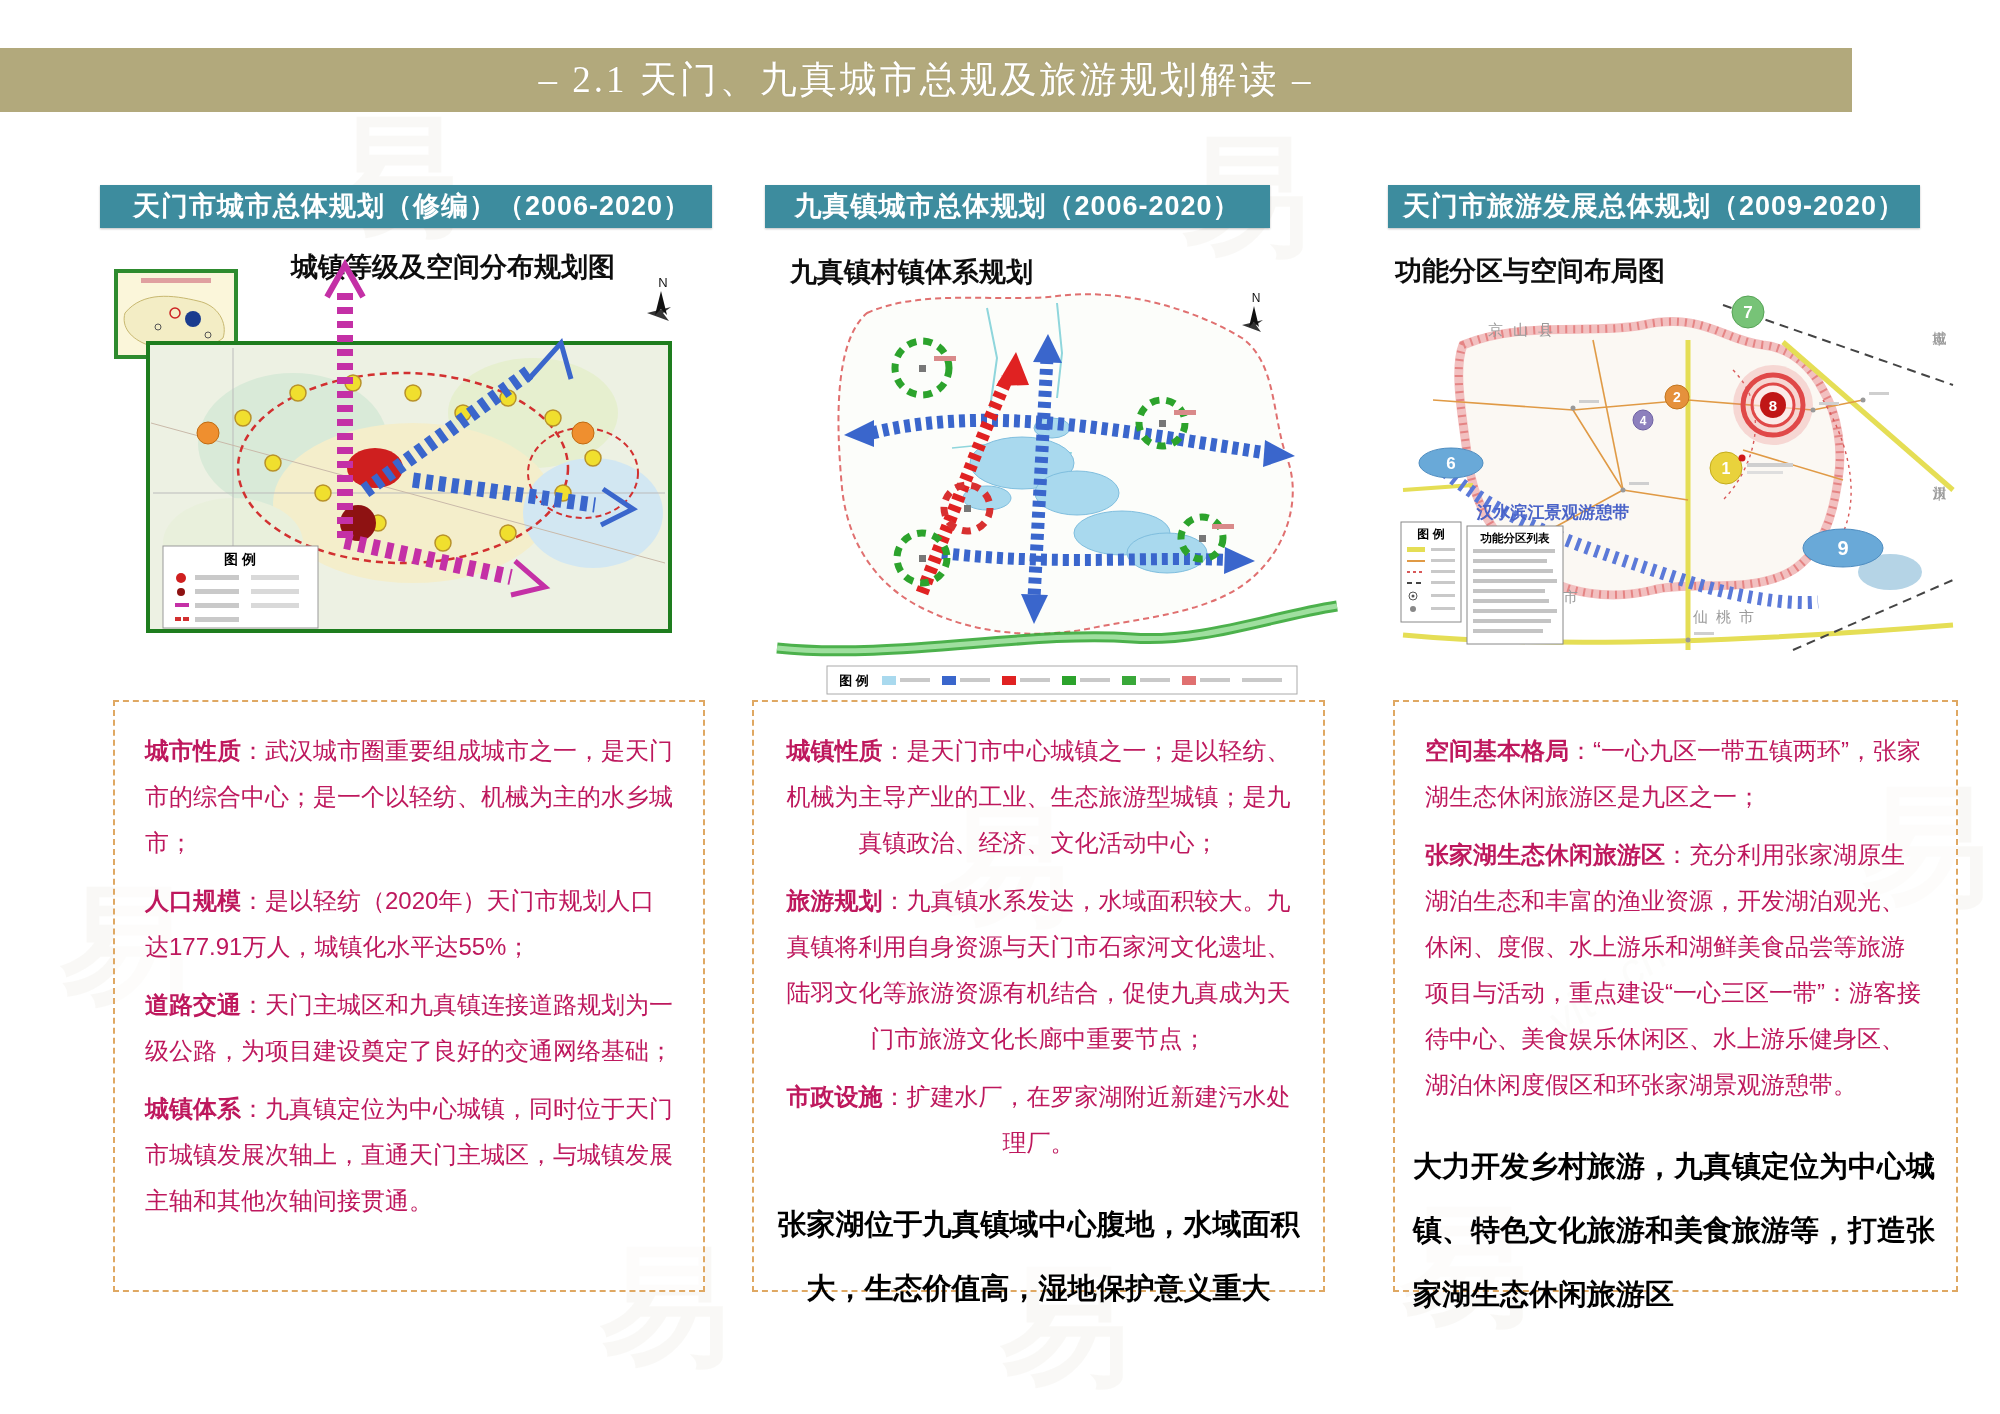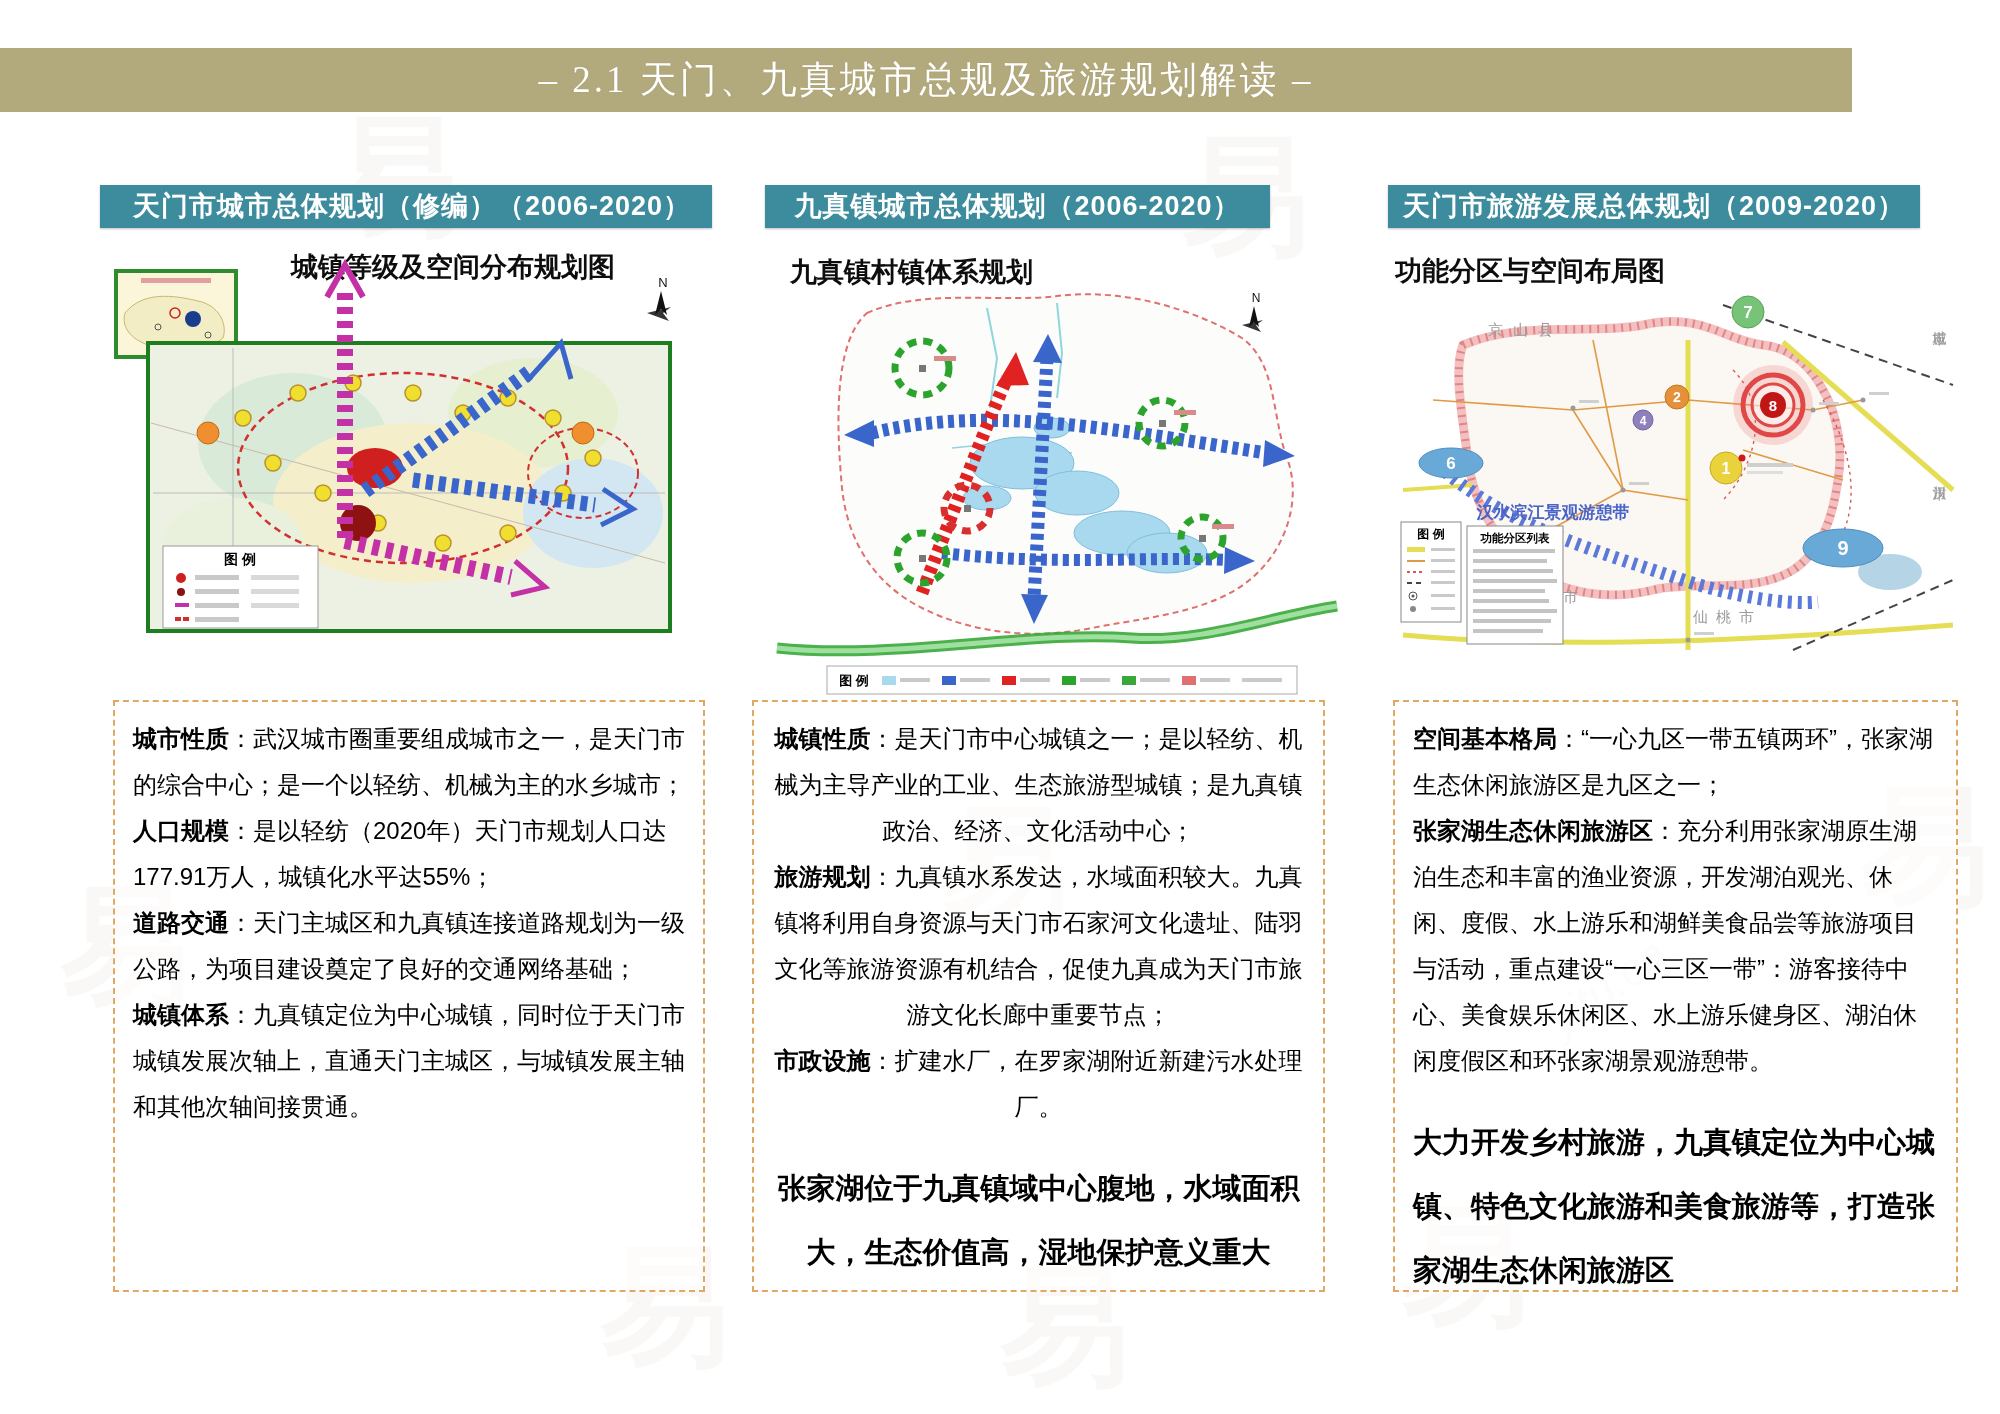--- a/index.html
+++ b/index.html
@@ -35,21 +35,21 @@
   #map2{left:772px;top:248px;width:573px;height:450px;}
   #map3{left:1393px;top:250px;width:565px;height:415px;}
   .infobox{
     position:absolute;top:700px;height:592px;
     border:2px dashed #dfa863;box-sizing:border-box;
     padding:14px 18px 10px 18px;background:rgba(255,255,255,.6);
   }
   #box1{left:113px;width:592px;}
   #box2{left:752px;width:573px;text-align:center;}
   #box3{left:1393px;width:565px;}
-  .infobox p{margin:0;font-size:24px;line-height:46px;color:#000000;}
+  .infobox p{margin:12px;font-size:24px;line-height:46px;color:#be185d;}
   .infobox p b{font-weight:bold;}
   .summary{
     margin-top:26px;font-size:29px;font-weight:bold;line-height:64px;color:#000;
   }
   
   .wm{position:absolute;color:#8a7a50;opacity:.045;pointer-events:none;
       font-size:130px;font-weight:bold;}
   .wm2{position:absolute;color:#8a7a50;opacity:.05;pointer-events:none;
       font-size:46px;font-style:italic;transform:rotate(-35deg);}
   

